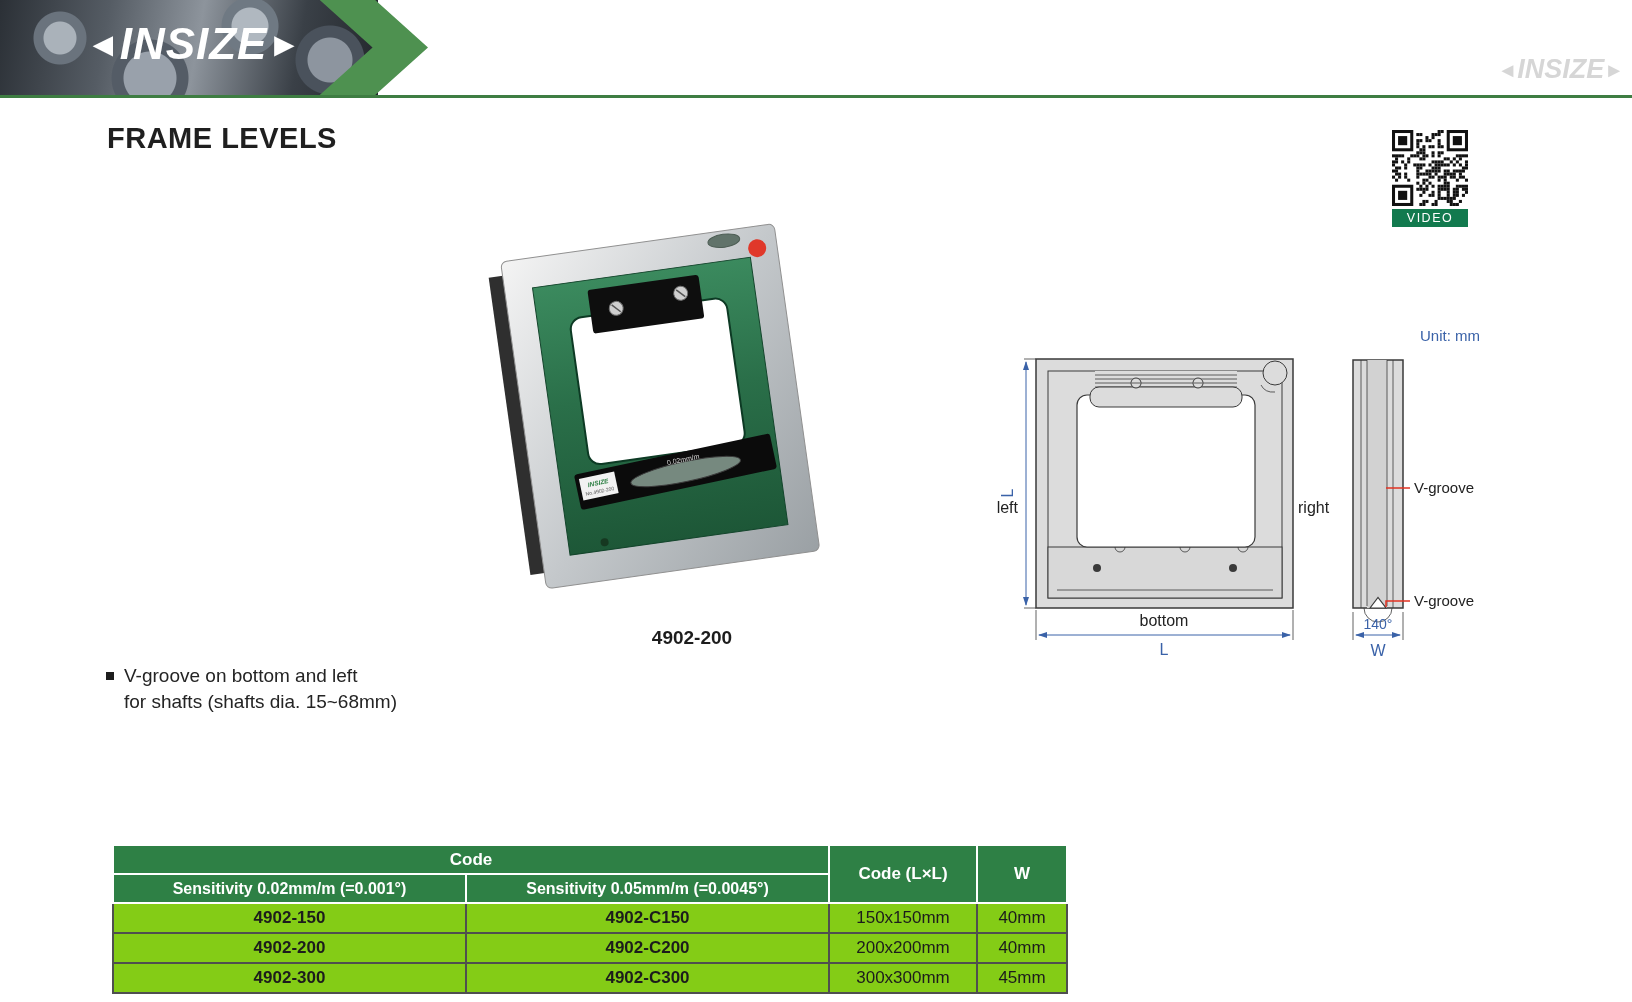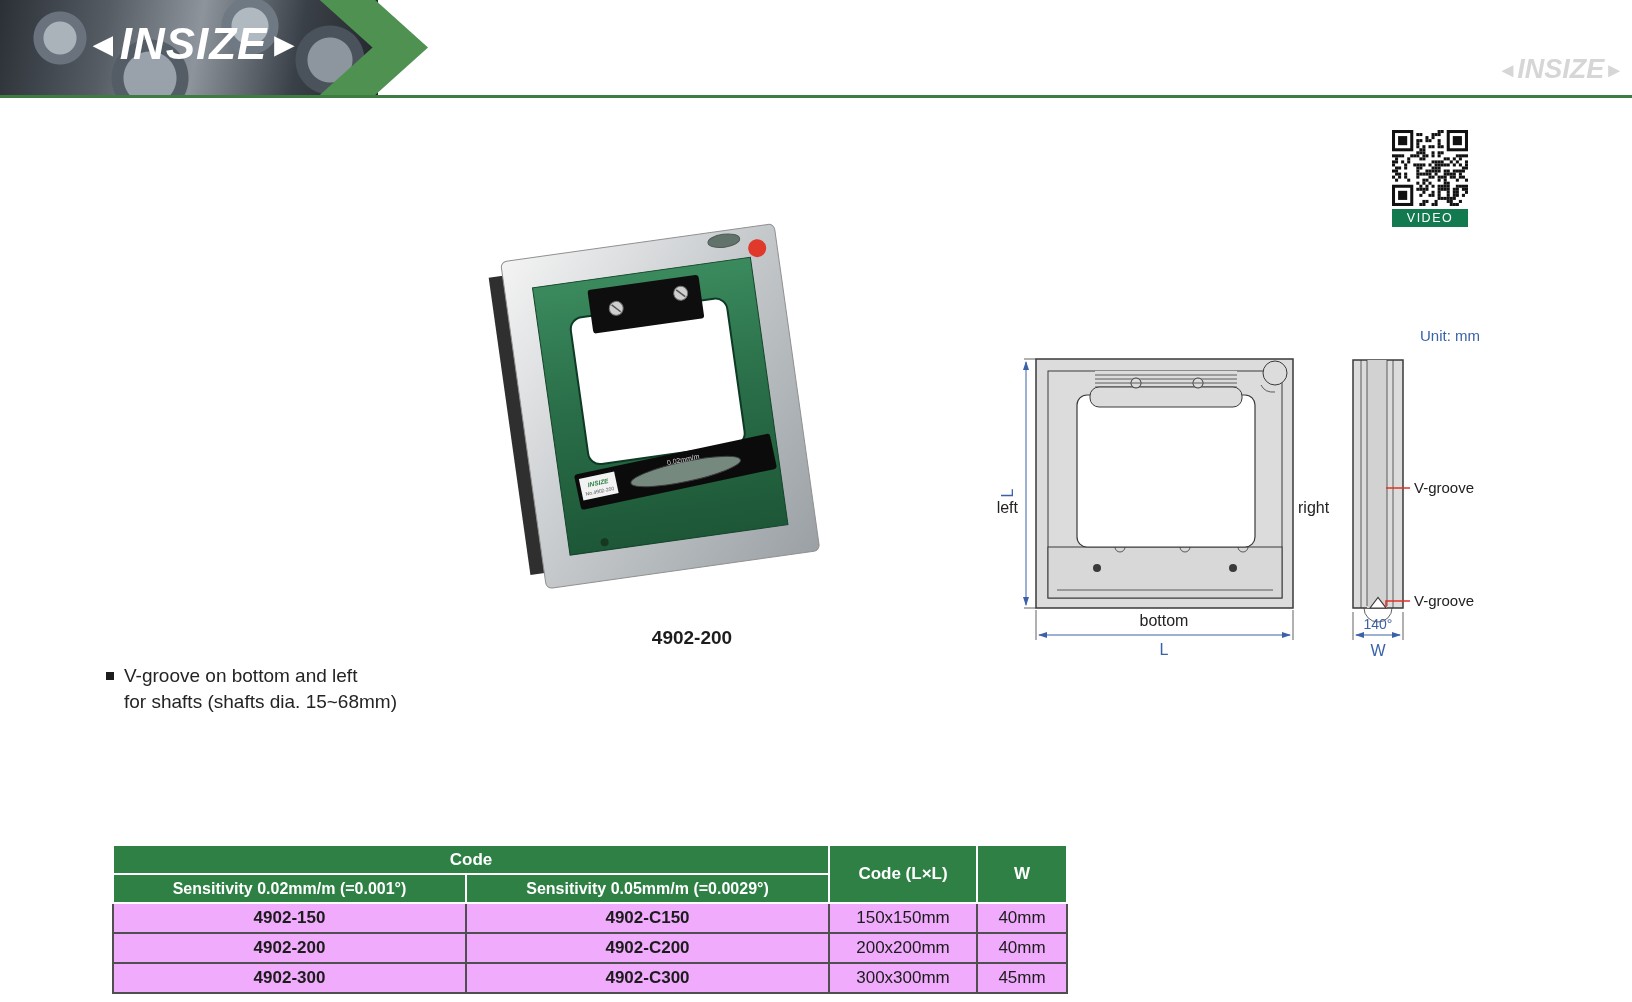--- a/index.html
+++ b/index.html
@@ -54,21 +54,21 @@
   .t15{font-size:15px;}
   .t14{font-size:14px;}
   .blue{fill:#3a62a8;}
   .dark{fill:#222;}
   text{font-family:"Liberation Sans",sans-serif;}
 
   
   .spec-table{position:absolute;left:112px;top:844px;border-collapse:collapse;table-layout:fixed;width:954px;}
   .spec-table td,.spec-table th{padding:0;text-align:center;font-size:17px;overflow:hidden;}
   .gh{background:#2e8045;color:#fff;font-weight:bold;border:2px solid #fff;}
-  .dc{background:#f0abfc;border:2px solid #4f4f4f;color:#1c1c1c;}
+  .dc{background:#84cc16;border:2px solid #4f4f4f;color:#1c1c1c;}
   .code-cell{font-weight:bold;}
 </style>
 </head>
 <body>
 
 <div class="page">
 
   <div class="hdr-photo"></div>
   <div class="hdr-chevron"></div>
   <div class="logo">
@@ -76,20 +76,21 @@
     <span class="word">INSIZE</span>
     <span class="arr">►</span>
   </div>
   <div class="green-rule" style="background:#3e7d42;"></div>
   <div class="watermark">
     <span class="arr">◄</span>
     <span class="word">INSIZE</span>
     <span class="arr">►</span>
   </div>
 
+  <div class="title">FRAME LEVELS</div>
 
   <div class="qr-wrap">
     <svg id="qr-svg" class="qr-svg" width="76" height="76" viewBox="0 0 25 25">
         <rect x="15" y="0" width="1" height="1" fill="#111"></rect>
         <rect x="16" y="0" width="1" height="1" fill="#111"></rect>
         <rect x="8" y="1" width="1" height="1" fill="#111"></rect>
         <rect x="9" y="1" width="1" height="1" fill="#111"></rect>
         <rect x="13" y="1" width="1" height="1" fill="#111"></rect>
         <rect x="14" y="1" width="1" height="1" fill="#111"></rect>
         <rect x="15" y="1" width="1" height="1" fill="#111"></rect>
@@ -424,21 +425,21 @@
         <col style="width:90px">
       </colgroup>
     <tbody>
         <tr style="height:29px">
       <th class="gh" colspan="2">Code</th>
       <th class="gh" rowspan="2">Code (L×L)</th>
       <th class="gh" rowspan="2">W</th>
     </tr>
     <tr style="height:29px">
       <th class="gh" style="font-size:16px">Sensitivity 0.02mm/m (=0.001°)</th>
-      <th class="gh" style="font-size:16px">Sensitivity 0.05mm/m (=0.0029°)</th>
+      <th class="gh" style="font-size:16px">Sensitivity 0.05mm/m (=0.0045°)</th>
     </tr>
     <tr style="height:30px">
       <td class="dc code-cell">4902-150</td>
       <td class="dc code-cell">4902-C150</td>
       <td class="dc">150x150mm</td>
       <td class="dc">40mm</td>
     </tr>
     <tr style="height:30px">
       <td class="dc code-cell">4902-200</td>
       <td class="dc code-cell">4902-C200</td>

